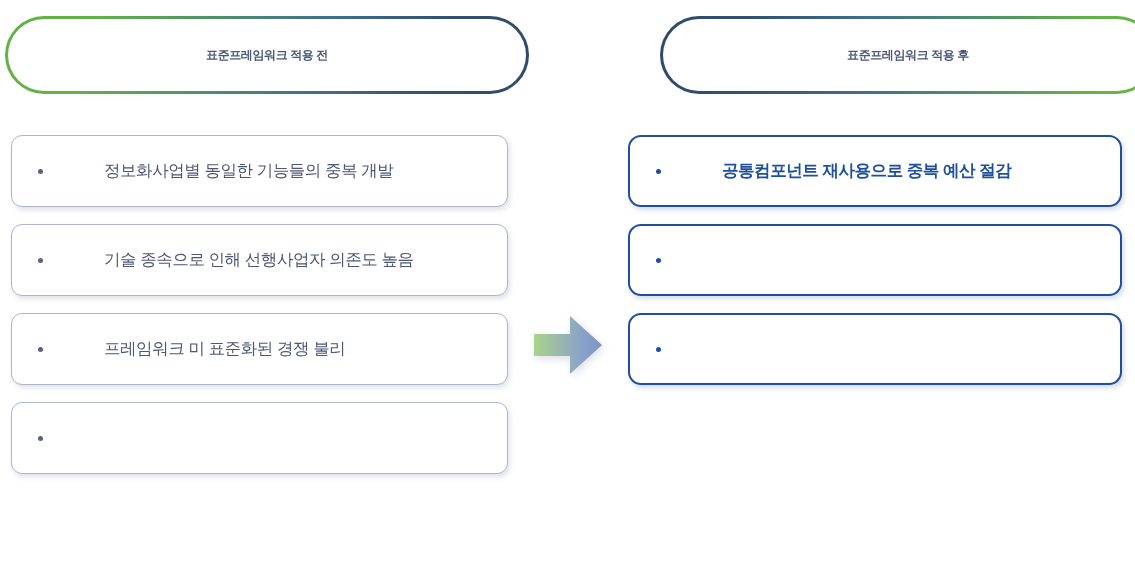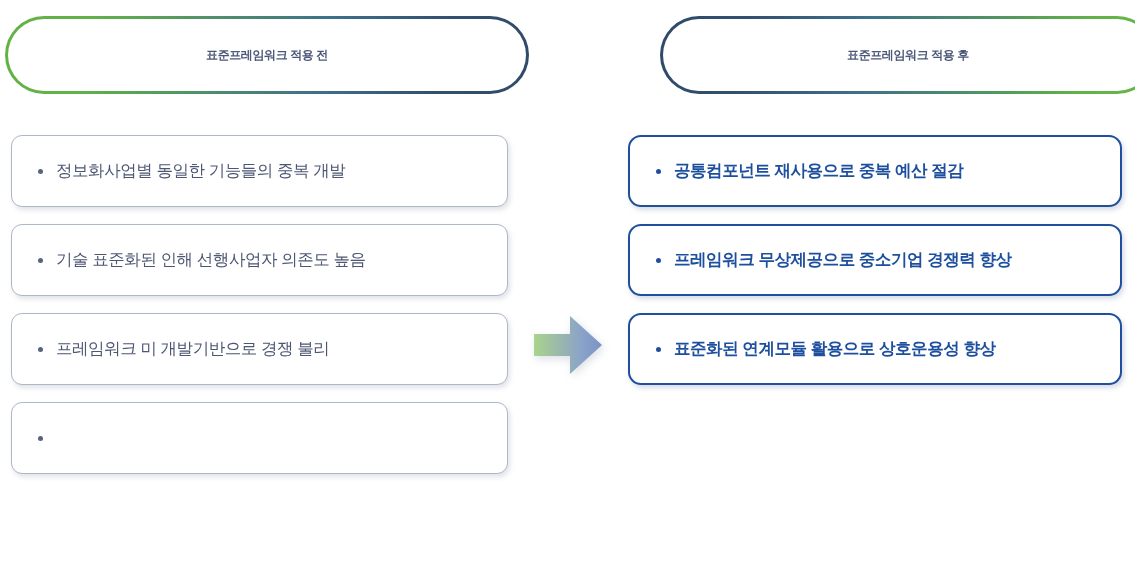--- a/index.html
+++ b/index.html
@@ -68,20 +68,21 @@
   #column-before { left: 11px;  width: 497px; }
   #column-after  { left: 628px; width: 494px; }
 
   .card {
     height: 72px;
     box-sizing: border-box;
     background: #ffffff;
     display: flex;
     align-items: center;
     border-radius: 11px;
+    gap: 48px;
   }
 
   .card-before {
     border: 1.5px solid #aeb6c9;
     box-shadow: 2px 3px 5px rgba(120, 128, 150, 0.22);
     padding-left: 26px;
   }
   .card-after {
     border: 2px solid #1f4f9d;
     border-radius: 13px;
@@ -141,43 +142,41 @@
     </div>
   </div>
 
   <div class="column" id="column-before">
     <div class="card card-before">
       <span class="bullet"></span>
       <span class="card-text">정보화사업별 동일한 기능들의 중복 개발</span>
     </div>
     <div class="card card-before">
       <span class="bullet"></span>
-      <span class="card-text">기술 표준화된 인해 선행사업자 의존도 높음</span>
+      <span class="card-text">기술 종속으로 인해 선행사업자 의존도 높음</span>
     </div>
     <div class="card card-before">
       <span class="bullet"></span>
-      <span class="card-text">프레임워크 미 개발기반으로 경쟁 불리</span>
+      <span class="card-text">프레임워크 미 표준화된 경쟁 불리</span>
     </div>
     <div class="card card-before">
       <span class="bullet"></span>
     </div>
   </div>
 
   <div class="column" id="column-after">
     <div class="card card-after">
       <span class="bullet"></span>
       <span class="card-text">공통컴포넌트 재사용으로 중복 예산 절감</span>
     </div>
     <div class="card card-after">
       <span class="bullet"></span>
-      <span class="card-text">프레임워크 무상제공으로 중소기업 경쟁력 향상</span>
     </div>
     <div class="card card-after">
       <span class="bullet"></span>
-      <span class="card-text">표준화된 연계모듈 활용으로 상호운용성 향상</span>
     </div>
   </div>
 
   <svg id="transition-arrow" viewBox="0 0 68 62">
     <defs>
       <linearGradient id="arrowGrad" x1="0" y1="0" x2="1" y2="0">
         <stop offset="0%" stop-color="#a9d48b"></stop>
         <stop offset="38%" stop-color="#9ab7ac"></stop>
         <stop offset="70%" stop-color="#8aa3ca"></stop>
         <stop offset="100%" stop-color="#7b93c4"></stop>

